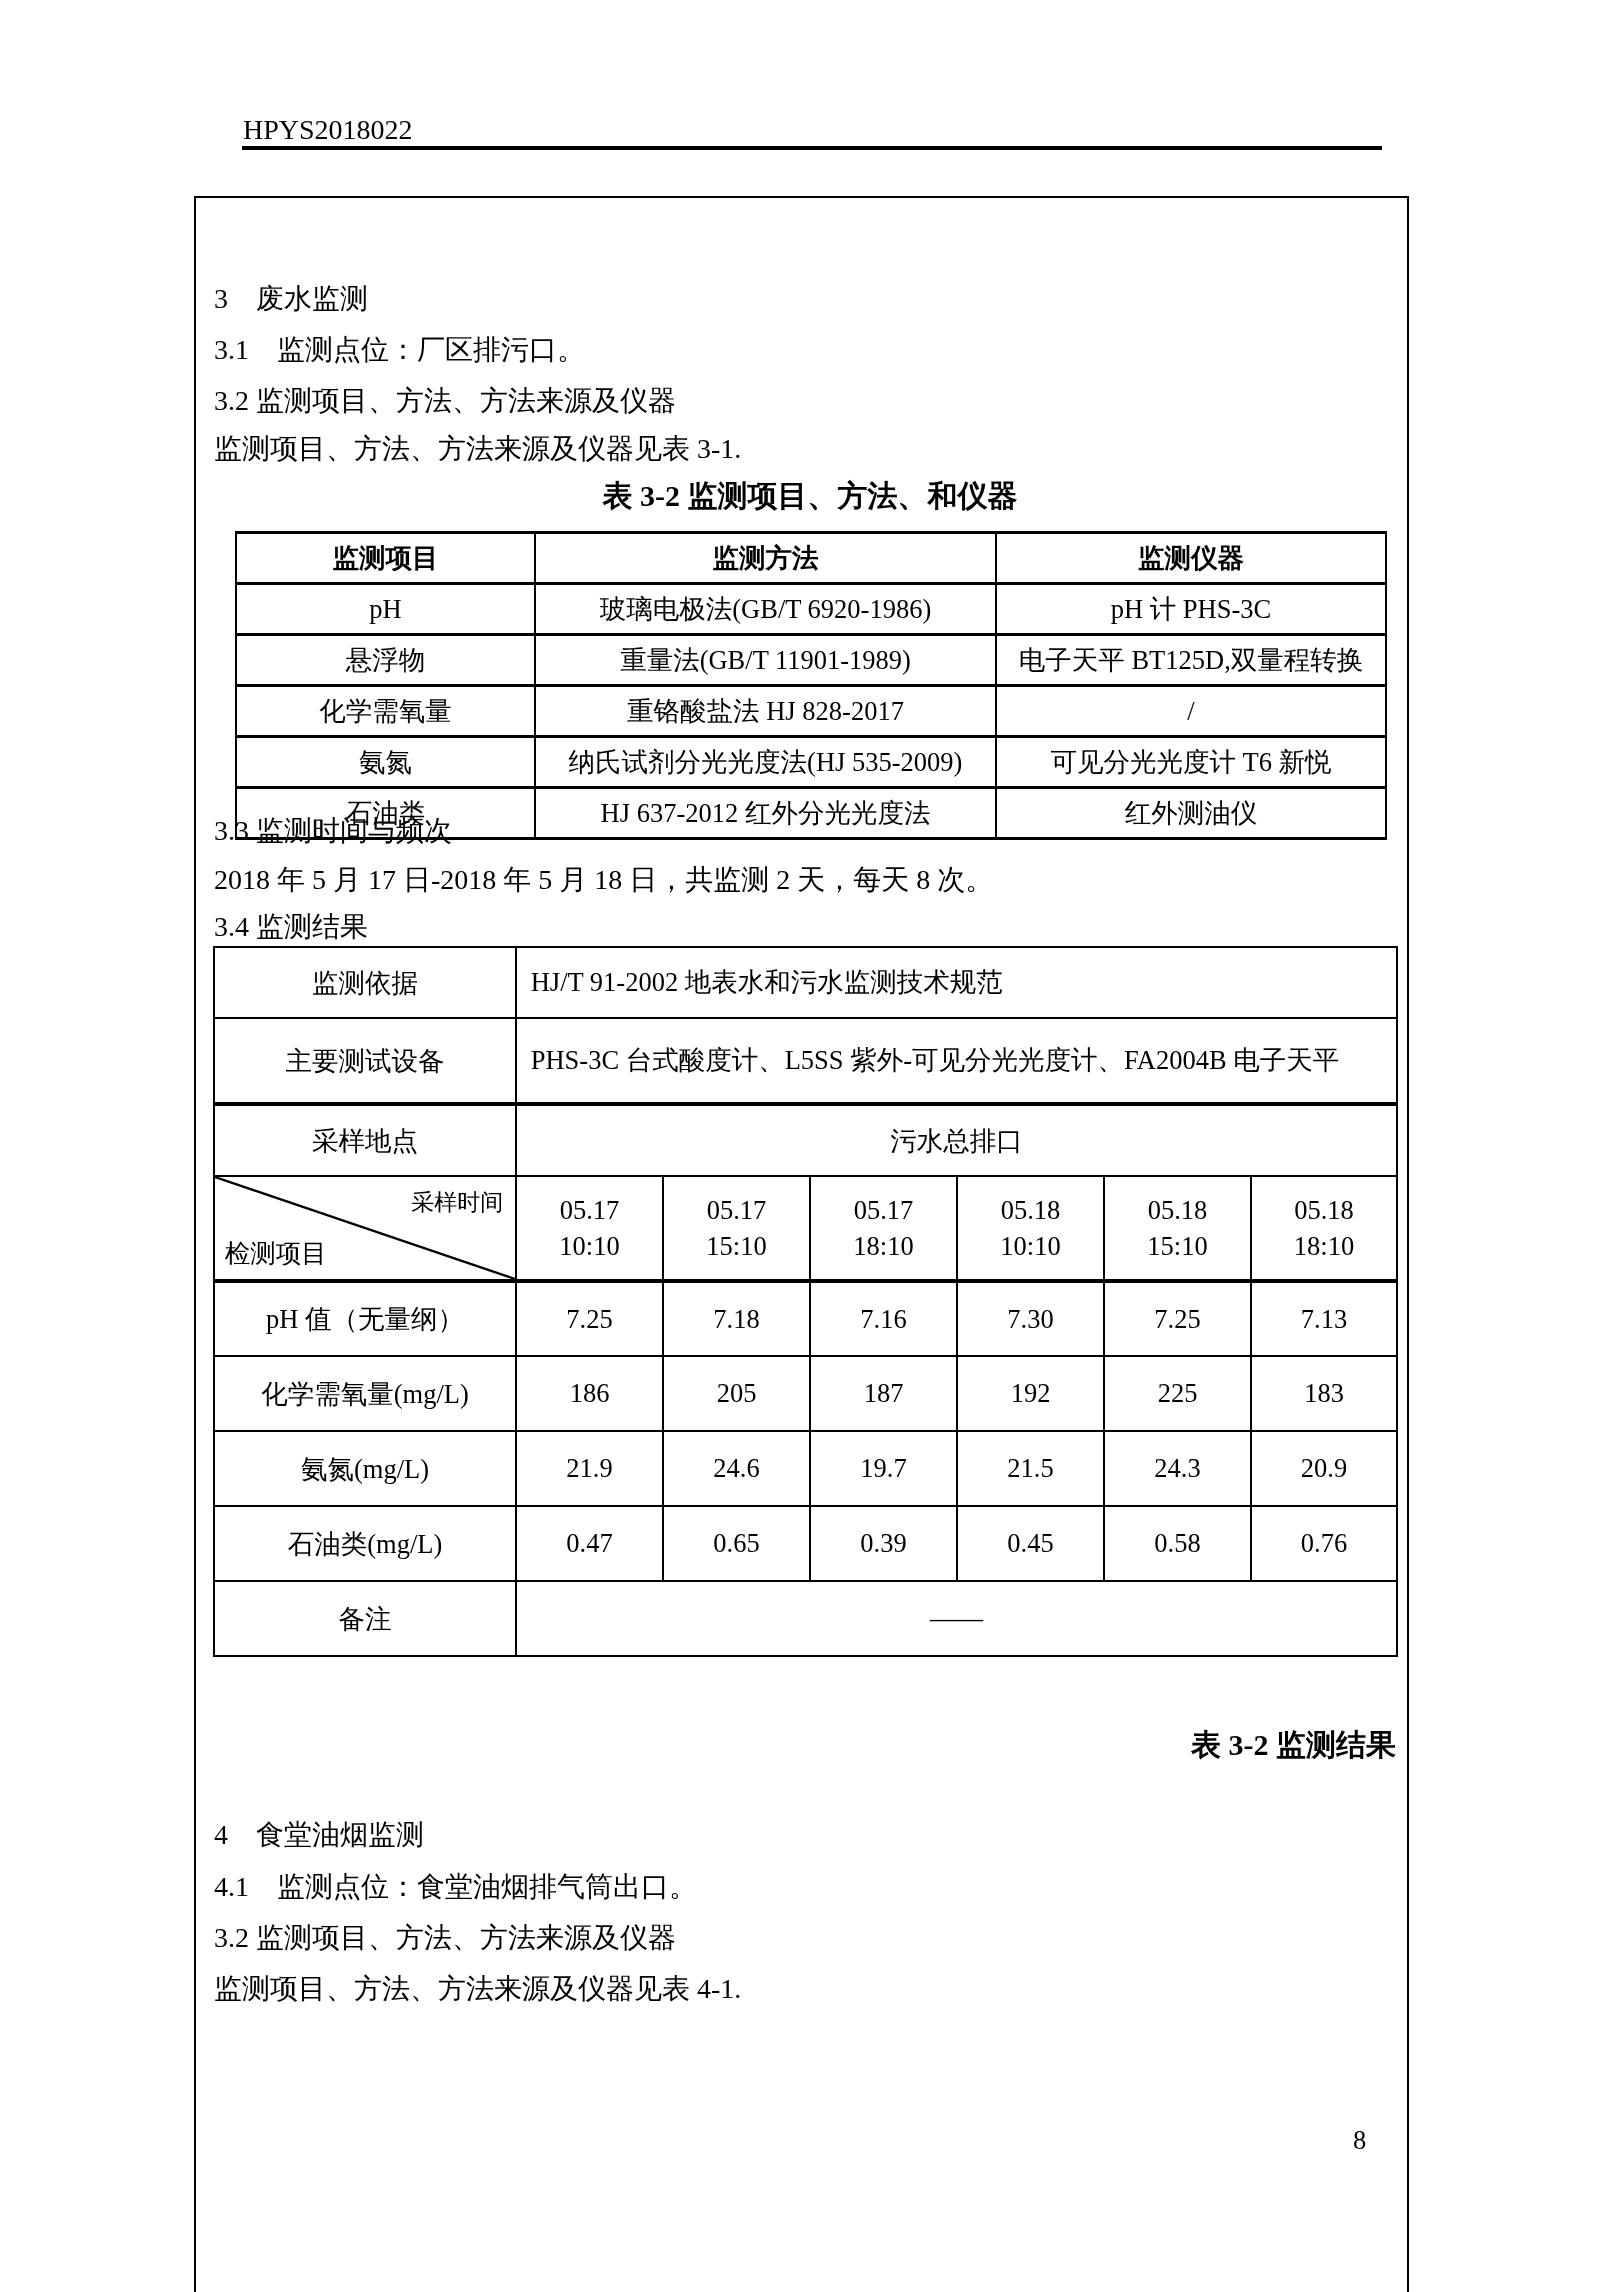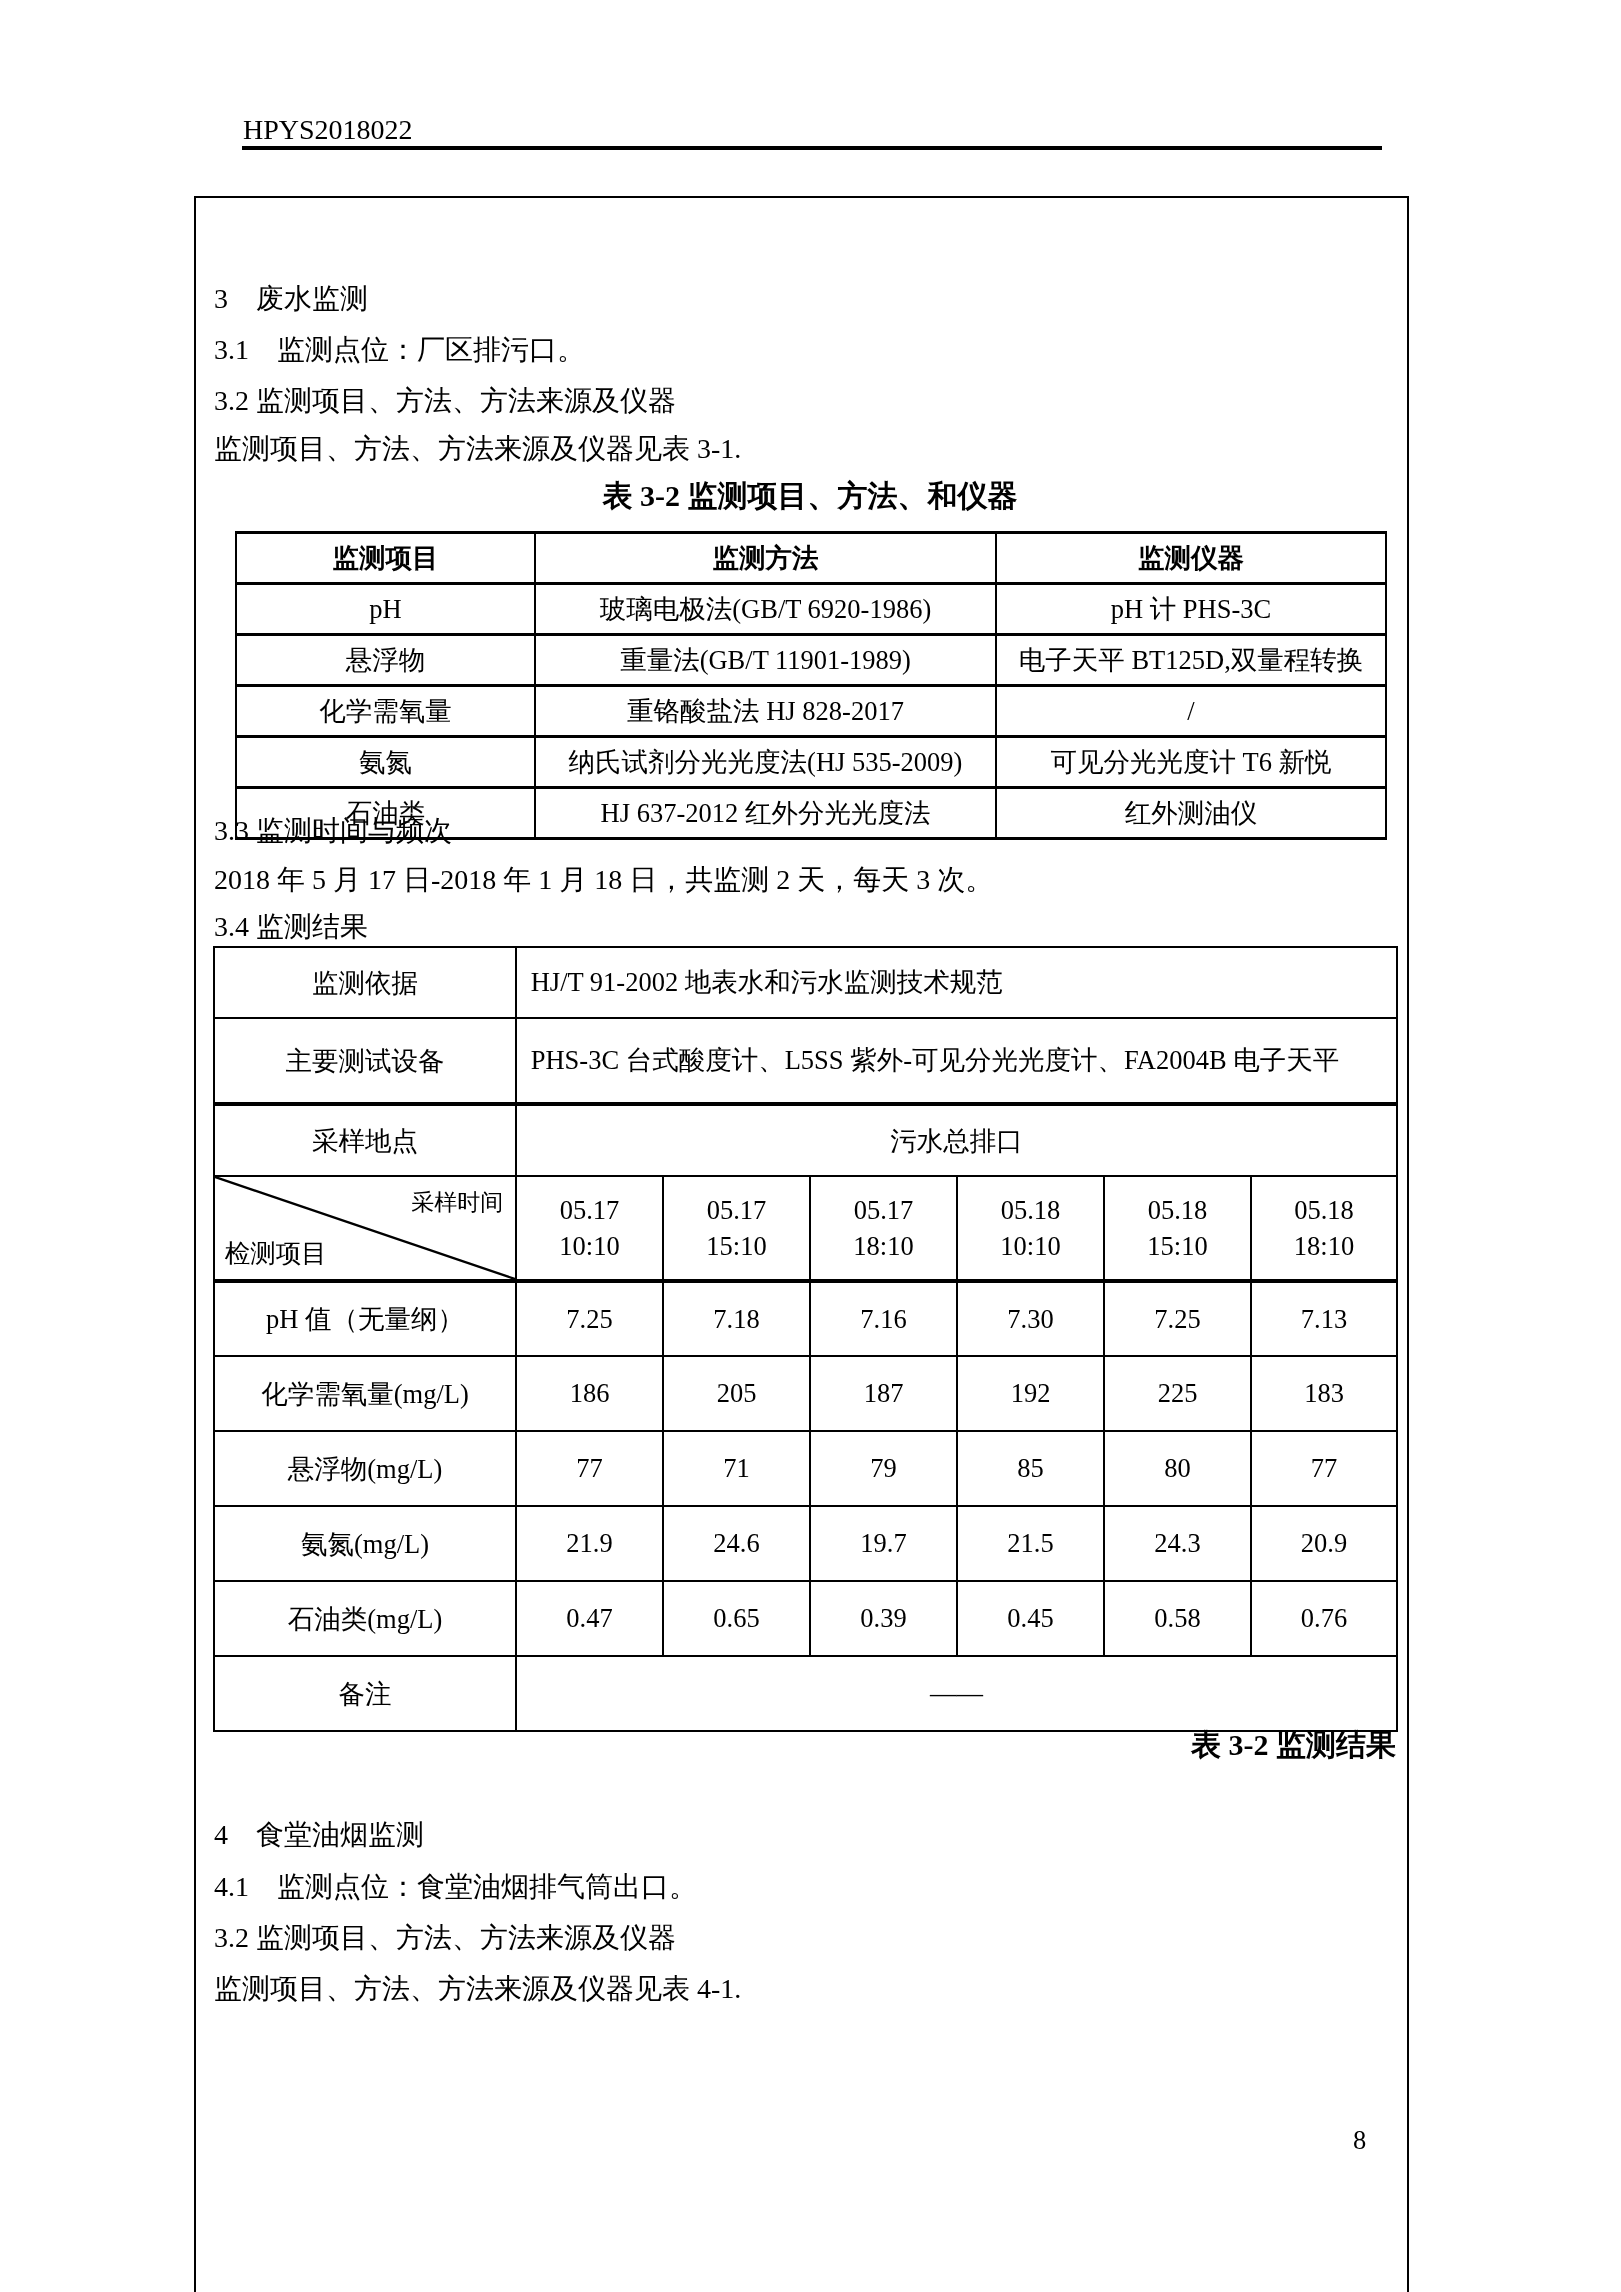--- a/index.html
+++ b/index.html
@@ -89,21 +89,21 @@
   </tr>
   <tr>
     <td>石油类</td>
     <td>HJ 637-2012 红外分光光度法</td>
     <td>红外测油仪</td>
   </tr>
 </tbody>
   </table>
 
 <div class="para" style="left:214px;top:814px;">3.3 监测时间与频次</div>
-<div class="para" style="left:214px;top:863px;">2018 年 5 月 17 日-2018 年 1 月 18 日，共监测 2 天，每天 3 次。</div>
+<div class="para" style="left:214px;top:863px;">2018 年 5 月 17 日-2018 年 5 月 18 日，共监测 2 天，每天 8 次。</div>
 <div class="para" style="left:214px;top:910px;">3.4 监测结果</div>
 
 <table id="table2">
   <colgroup>
     <col style="width:302px">
       <col style="width:147px">
       <col style="width:147px">
       <col style="width:147px">
     <col style="width:147px">
       <col style="width:147px">
@@ -167,29 +167,20 @@
   <tr style="height:75px;">
     <td>化学需氧量(mg/L)</td>
     <td>186</td>
     <td>205</td>
     <td>187</td>
     <td>192</td>
     <td>225</td>
     <td>183</td>
   </tr>
   <tr style="height:75px;">
-    <td>悬浮物(mg/L)</td>
-    <td>77</td>
-    <td>71</td>
-    <td>79</td>
-    <td>85</td>
-    <td>80</td>
-    <td>77</td>
-  </tr>
-  <tr style="height:75px;">
     <td>氨氮(mg/L)</td>
     <td>21.9</td>
     <td>24.6</td>
     <td>19.7</td>
     <td>21.5</td>
     <td>24.3</td>
     <td>20.9</td>
   </tr>
   <tr style="height:75px;">
     <td>石油类(mg/L)</td>

